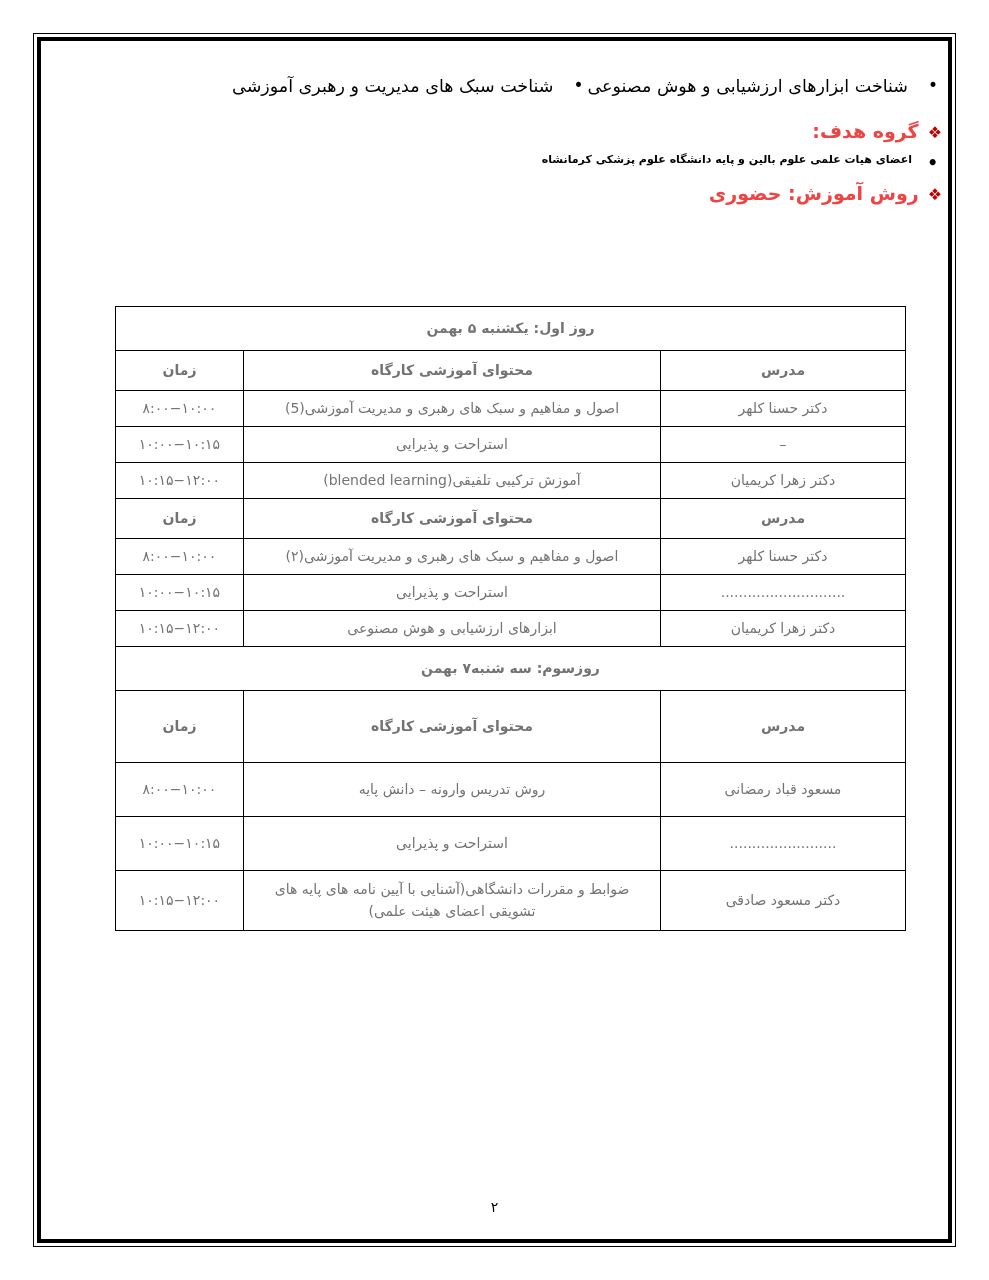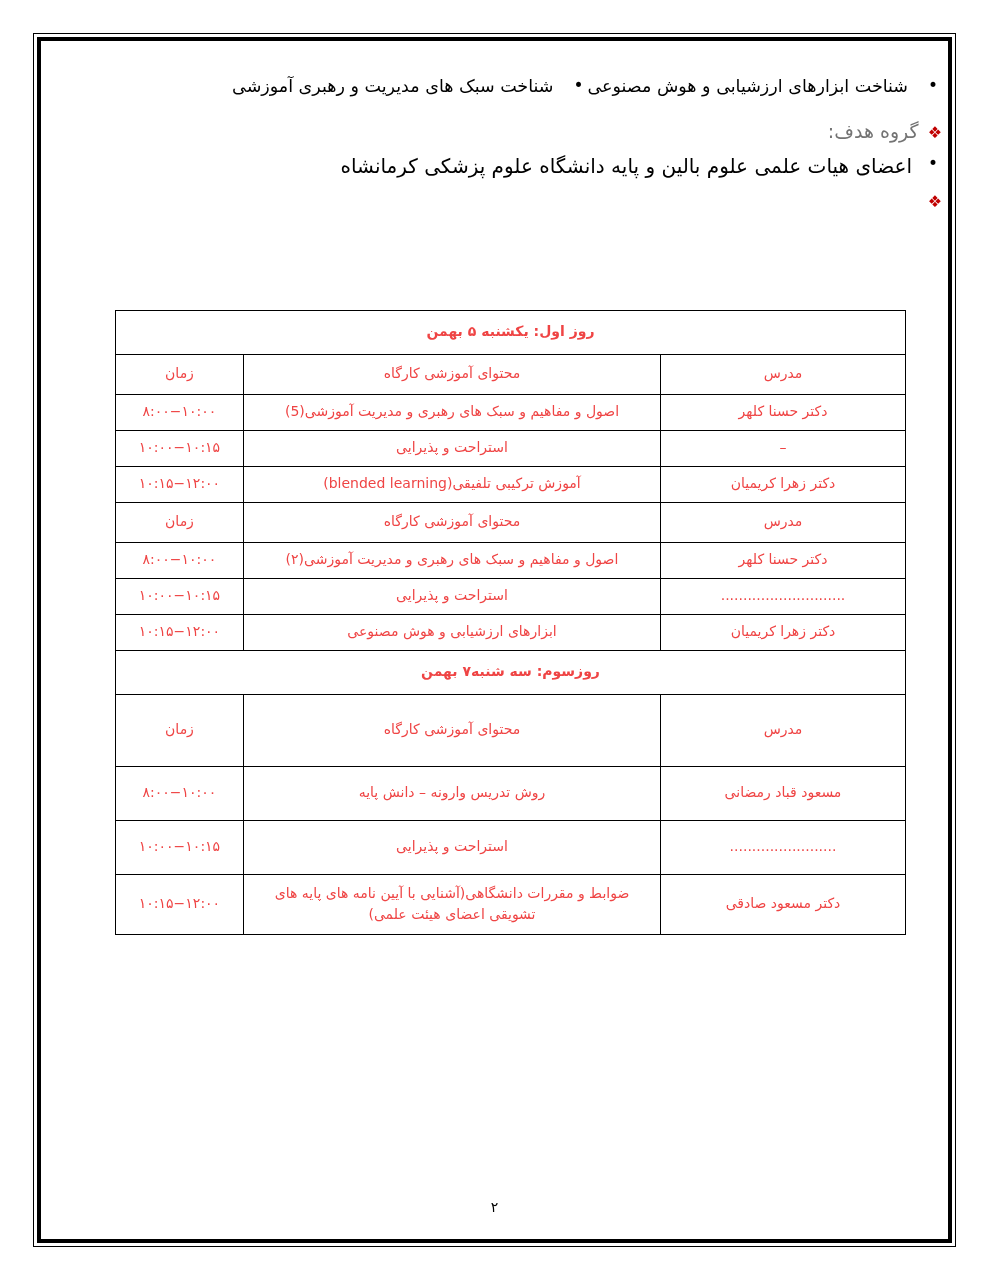--- a/index.html
+++ b/index.html
@@ -91,66 +91,67 @@
     margin: 10px 0 4px 0;
     white-space: nowrap;
   }
   .diamond-icon {
     color: #C00000;
     font-size: 16px;
     line-height: 1;
     flex: 0 0 auto;
   }
   .diamond-text {
-    color: #737373;
+    color: #ef4444;
     font-size: 19px;
-    font-weight: normal;
+    font-weight: bold;
     line-height: 1.4;
   }
 
   
   .target-list { margin-top: 6px; }
   .target-list .round-li {
-    font-size: 20px;
+    font-size: 11px;
     margin-bottom: 12px;
+    font-weight: bold;
   }
 
   
   .schedule-wrap {
     margin-top: 100px;
     width: 790px;
     margin-right: 36px;
   }
   table.schedule {
     width: 790px;
     border-collapse: collapse;
     table-layout: fixed;
     direction: rtl;
   }
   table.schedule td {
     border: 1px solid #000;
     padding: 5px 7px;
     font-size: 14px;
     text-align: center;
     vertical-align: middle;
-    color: #ef4444;
+    color: #737373;
     line-height: 1.55;
   }
   
   col.c-teacher { width: 245px; }
   col.c-content { width: 417px; }
   col.c-time    { width: 128px; }
 
   td.day-title {
     font-weight: bold;
     font-size: 15px;
     height: 44px;
   }
   td.col-head {
-    font-weight: normal;
+    font-weight: bold;
     font-size: 15px;
     height: 40px;
     margin-top: 23px;
   }
   td.col-head-tall { height: 72px; }
   td.body-cell { height: 36px; }
   td.body-cell-tall { height: 54px; }
   td.body-cell-xtall { height: 60px; }
   .content-mixed { direction: rtl; }
 
@@ -188,20 +189,21 @@
   </div>
 
   <ul class="round-list target-list">
     <li class="round-li">
       <span>اعضای هیات علمی  علوم بالین و پایه دانشگاه علوم پزشکی کرمانشاه</span>
     </li>
   </ul>
 
   <div class="diamond-heading">
     <span class="diamond-icon">❖</span>
+    <span class="diamond-text">روش آموزش: حضوری</span>
   </div>
 
   <div class="schedule-wrap">
     <table class="schedule">
       <colgroup>
         <col class="c-teacher">
         <col class="c-content">
         <col class="c-time">
       </colgroup>
       <tbody>

